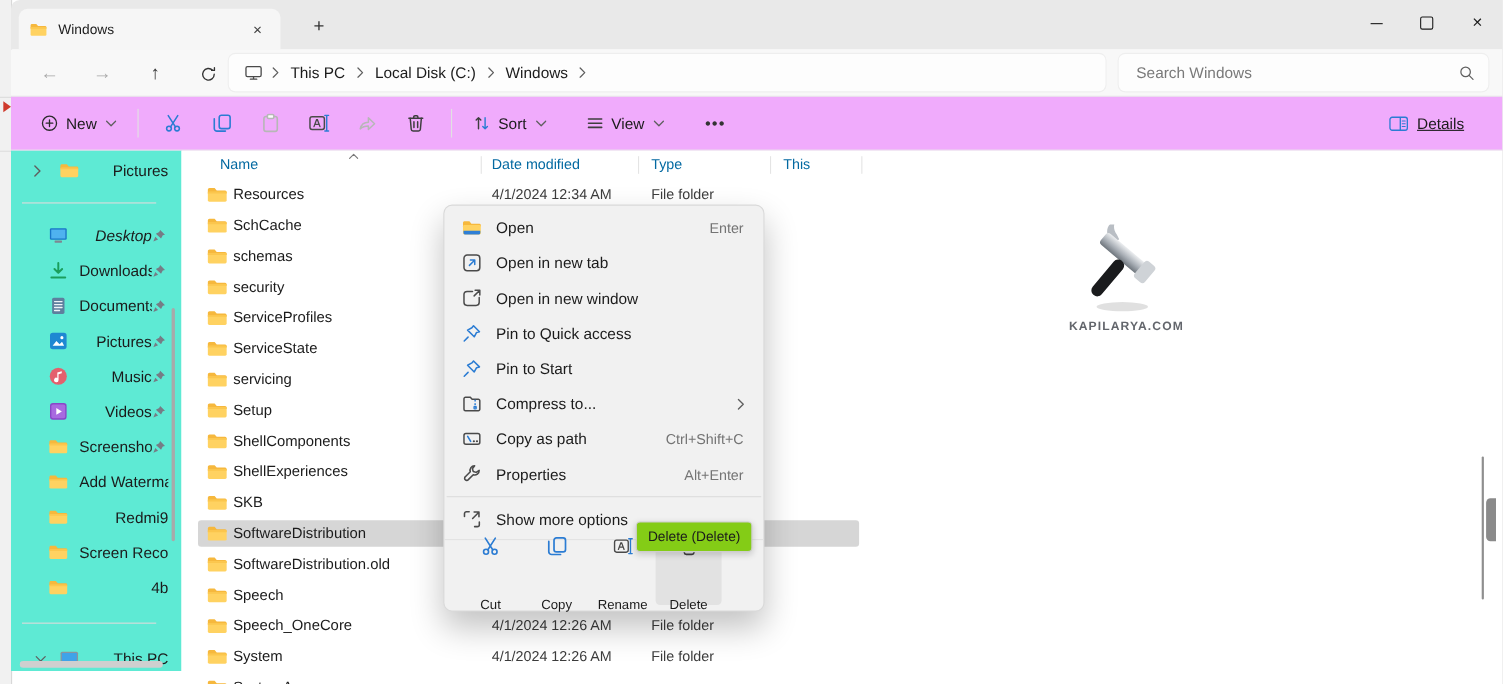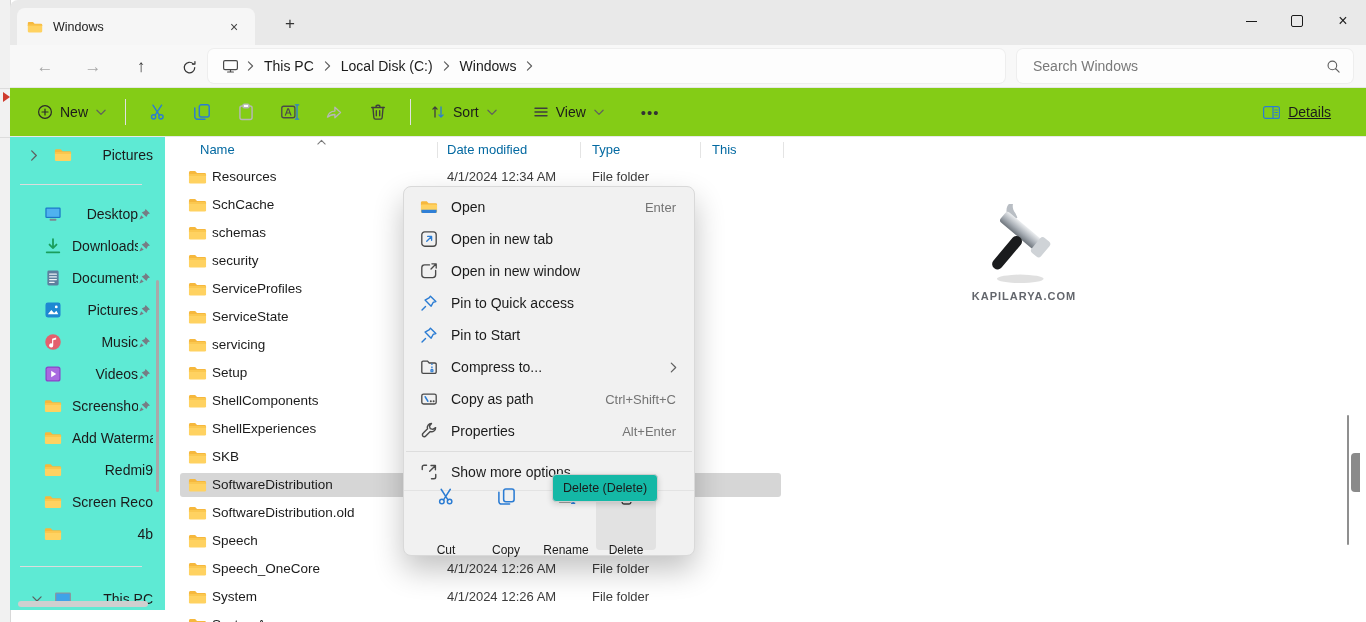--- a/index.html
+++ b/index.html
@@ -36,21 +36,21 @@
   .nav-dim{color:#a8a8a8;} .nav-dark{color:#333;}
   .addr-field{position:absolute;left:198px;top:4px;width:797px;height:34px;background:#fdfdfd;border-radius:6px;
     box-shadow:0 0 0 1px rgba(0,0,0,0.04);display:flex;align-items:center;padding:0 8px 0 14px;box-sizing:border-box;}
   .crumb{font-size:14px;padding:3px 8px;border-radius:4px;white-space:nowrap;}
   .crumb-chev{margin:0 2px;display:flex;align-items:center;}
   .search-field{position:absolute;left:1007px;top:4px;width:336px;height:34px;background:#fdfdfd;border-radius:6px;
     box-shadow:0 0 0 1px rgba(0,0,0,0.04);display:flex;align-items:center;padding:0 12px 0 16px;box-sizing:border-box;}
   .search-ph{font-size:14px;color:#797979;flex:1;}
 
   
-  .toolbar{left:10px;top:88px;right:0;height:49px;background:#84cc16;border-bottom:1px solid #e8e8e8;
+  .toolbar{left:10px;top:88px;right:0;height:49px;background:#f0abfc;border-bottom:1px solid #e8e8e8;
     box-sizing:border-box;display:flex;align-items:center;padding-left:18px;}
   .tb-btn{display:flex;align-items:center;gap:7px;height:36px;padding:0 9px;border-radius:4px;font-size:14px;}
   .tb-icon-btn{width:44px;height:36px;display:flex;align-items:center;justify-content:center;border-radius:4px;}
   .tb-sep{width:1px;height:26px;background:#e1e1e1;margin:0 10px;}
   .tb-more{font-size:15px;letter-spacing:1px;color:#333;margin-left:18px;padding:0 10px;}
   .tb-details{margin-left:auto;margin-right:26px;text-decoration:underline;}
   .chev-dn{display:flex;align-items:center;margin-left:1px;}
 
   
   .sidebar{left:10px;top:137px;width:155px;bottom:12px;background:#5eead4;text-align:right;}
@@ -96,21 +96,21 @@
   .ctx-label{font-size:14px;flex:1;}
   .ctx-short{font-size:13px;color:#747474;margin-right:13px;}
   .ctx-sub{margin-right:12px;display:flex;}
   .ctx-sep{height:1px;background:#dddddd;margin:4px 2px;}
   .ctx-cmds{display:flex;padding:3px 12px 5px 12px;border-top:1px solid #e3e3e3;margin-top:2px;}
   .cmd{width:60px;height:56px;display:flex;flex-direction:column;align-items:center;justify-content:center;border-radius:4px;gap:32px;}
   .cmd.active{background:#e2e2e2;}
   .cmd-ic{width:19px;height:19px;}
   .cmd-label{font-size:12px;margin-top:5px;color:#1b1b1b;}
 
-  .tooltip{left:552px;top:474px;height:26px;padding:0 10px;background:#14b8a6;border:1px solid #cdcdcd;
+  .tooltip{left:578px;top:474px;height:26px;padding:0 10px;background:#84cc16;border:1px solid #cdcdcd;
     border-radius:4px;box-shadow:0 2px 6px rgba(0,0,0,.16);display:flex;align-items:center;font-size:12.5px;z-index:60;}
 </style>
 </head>
 <body>
 
 <div class="screen">
 
   <div class="abs back-strip">
     <div class="line" style="top:88px"></div>
     <div class="line" style="top:137px"></div>
@@ -325,21 +325,21 @@
           <svg viewBox="0 0 20 16" width="100%" height="100%">
             <path d="M1 3.2C1 2.3 1.7 1.6 2.6 1.6h4.9l2 2.3h8A1.5 1.5 0 0 1 19 5.4v1H1z" fill="#f6b83d"></path>
             <rect x="1" y="5.2" width="18" height="9.6" rx="1.4" fill="#ffd261"></rect>
             <path d="M1 5.2h18v1.6H1z" fill="#fbc64d"></path>
           </svg>
         </span>
       <span class="sb-label">Pictures</span>
     </div>
     <div class="sb-sep" style="top:47px"></div>
     <div id="sb-items">
-        <div class="sb-item" style="top: 61px;">
+        <div class="sb-item" style="top: 61px; font-style: italic;">
           <span class="sb-icon" style="width: 18px; height: 18px; display: inline-block; flex: 0 0 auto;">
             <svg viewBox="0 0 16 16" width="100%" height="100%">
               <rect x="1.2" y="2.2" width="13.6" height="9.4" rx="1.1" fill="#1976c8"></rect>
               <rect x="2.3" y="3.3" width="11.4" height="7.2" fill="#4fb2ef"></rect>
               <rect x="5" y="12.2" width="6" height="1.7" rx=".5" fill="#7e8792"></rect>
             </svg>
           </span>
           <span class="sb-label">Desktop</span>
           <span class="sb-pin" style="width: 13px; height: 13px; display: inline-block; flex: 0 0 auto;">
             <svg viewBox="0 0 13 13" width="100%" height="100%">

